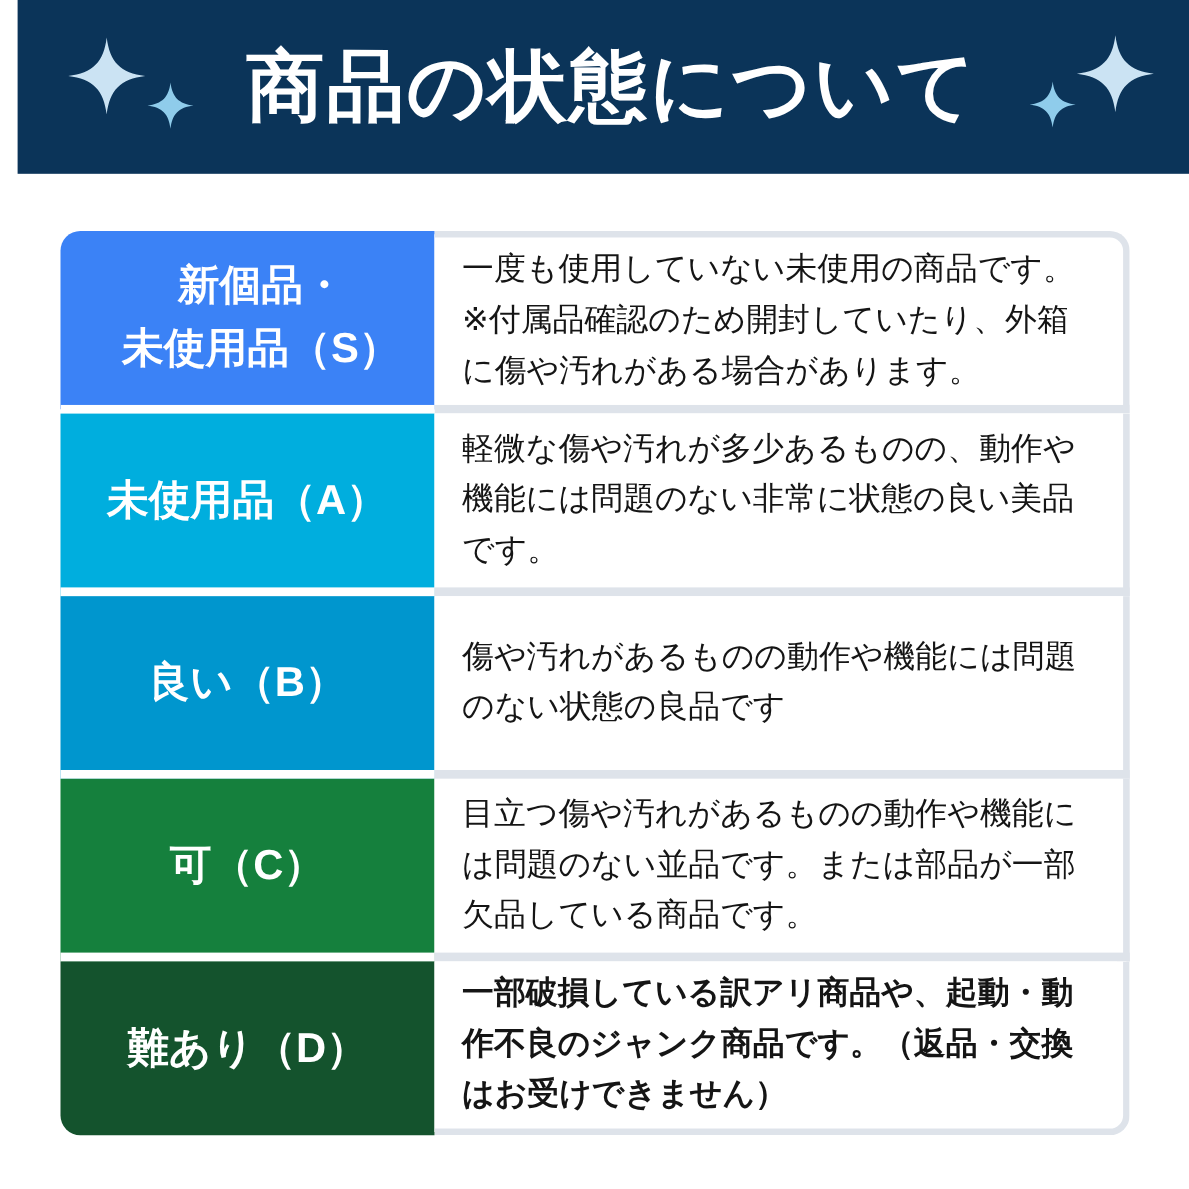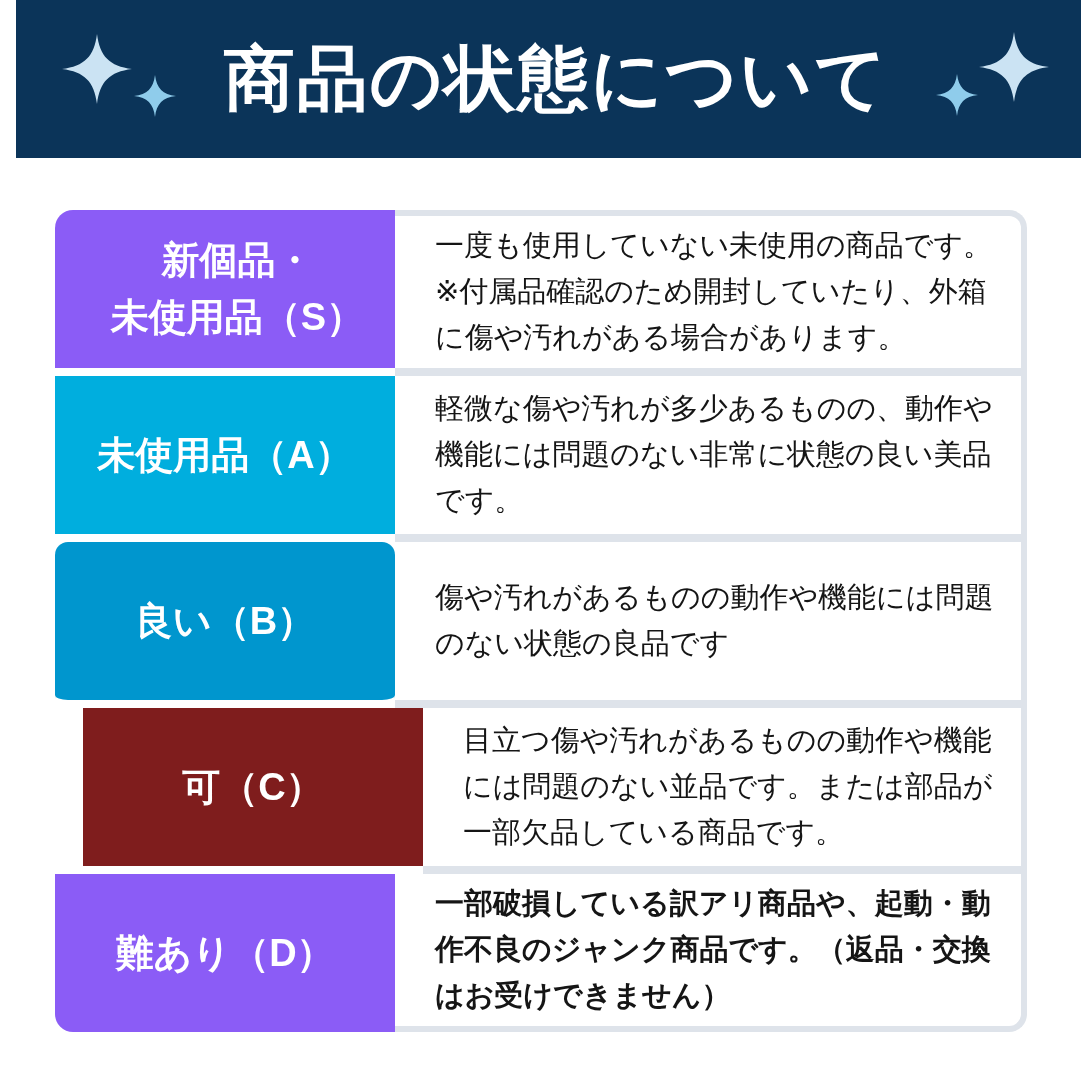--- a/index.html
+++ b/index.html
@@ -52,21 +52,21 @@
   }
   .row:first-child .cell-left{border-top-left-radius:18px;}
   .row:last-child  .cell-left{border-bottom-left-radius:18px;border-bottom:none;}
   .cell-right{
     flex:1;height:100%;
     box-sizing:border-box;
     background:#ffffff;
     border-bottom:8px solid #dee3ea;
     border-right:6px solid #ec4899;
     display:flex;align-items:center;
-    padding:0 20px 0 40px;
+    padding:0 20px 0 25px;
     color:#151515;
     font-size:29px;
     line-height:1.58;
   }
   .row:first-child .cell-right{border-top:6px solid #dee3ea;border-top-right-radius:18px;}
   .row:last-child  .cell-right{border-bottom:6px solid #dee3ea;border-bottom-right-radius:18px;}
 </style>
 </head>
 <body>
 
@@ -90,58 +90,58 @@
   <span class="sparkle sp-right-large" style="color: rgb(203, 227, 243);">
     <svg viewBox="0 0 100 100">
         <path fill="currentColor" d="M50 0 C54 32 68 46 100 50 C68 54 54 68 50 100 C46 68 32 54 0 50 C32 46 46 32 50 0 Z"></path>
       </svg>
   </span>
 </div>
 
 <div class="table">
 
   <div class="row">
-    <div class="cell-left" style="background: #8b5cf6; padding-left: 25px;">
+    <div class="cell-left" style="background: #3b82f6; padding-left: 25px;">
       <span>新個品・
 未使用品（S）</span>
     </div>
     <div class="cell-right" style="border-color: rgb(222, 227, 234);">
       <span>一度も使用していない未使用の商品です。※付属品確認のため開封していたり、外箱に傷や汚れがある場合があります。</span>
     </div>
   </div>
 
   <div class="row">
     <div class="cell-left" style="background: rgb(0, 174, 222);">
       <span>未使用品（A）</span>
     </div>
     <div class="cell-right" style="border-color: rgb(222, 227, 234); align-items: center;">
       <span>軽微な傷や汚れが多少あるものの、動作や機能には問題のない非常に状態の良い美品です。</span>
     </div>
   </div>
 
   <div class="row">
-    <div class="cell-left" style="background: rgb(0, 150, 206); border-radius: 13px;">
+    <div class="cell-left" style="background: rgb(0, 150, 206);">
       <span>良い（B）</span>
     </div>
     <div class="cell-right" style="border-color: rgb(222, 227, 234);">
       <span>傷や汚れがあるものの動作や機能には問題のない状態の良品です</span>
     </div>
   </div>
 
   <div class="row">
-    <div class="cell-left" style="background: #7f1d1d; margin-left: 28px;">
+    <div class="cell-left" style="background: #15803d;">
       <span>可（C）</span>
     </div>
     <div class="cell-right" style="border-color: rgb(222, 227, 234);">
       <span>目立つ傷や汚れがあるものの動作や機能には問題のない並品です。または部品が一部欠品している商品です。</span>
     </div>
   </div>
 
   <div class="row">
-    <div class="cell-left" style="background: #8b5cf6;">
+    <div class="cell-left" style="background: #14532d;">
       <span>難あり（D）</span>
     </div>
     <div class="cell-right" style="border-color: rgb(222, 227, 234); font-weight: bold;">
       <span>一部破損している訳アリ商品や、起動・動作不良のジャンク商品です。（返品・交換はお受けできません）</span>
     </div>
   </div>
 
 </div>
 
 </body></html>

